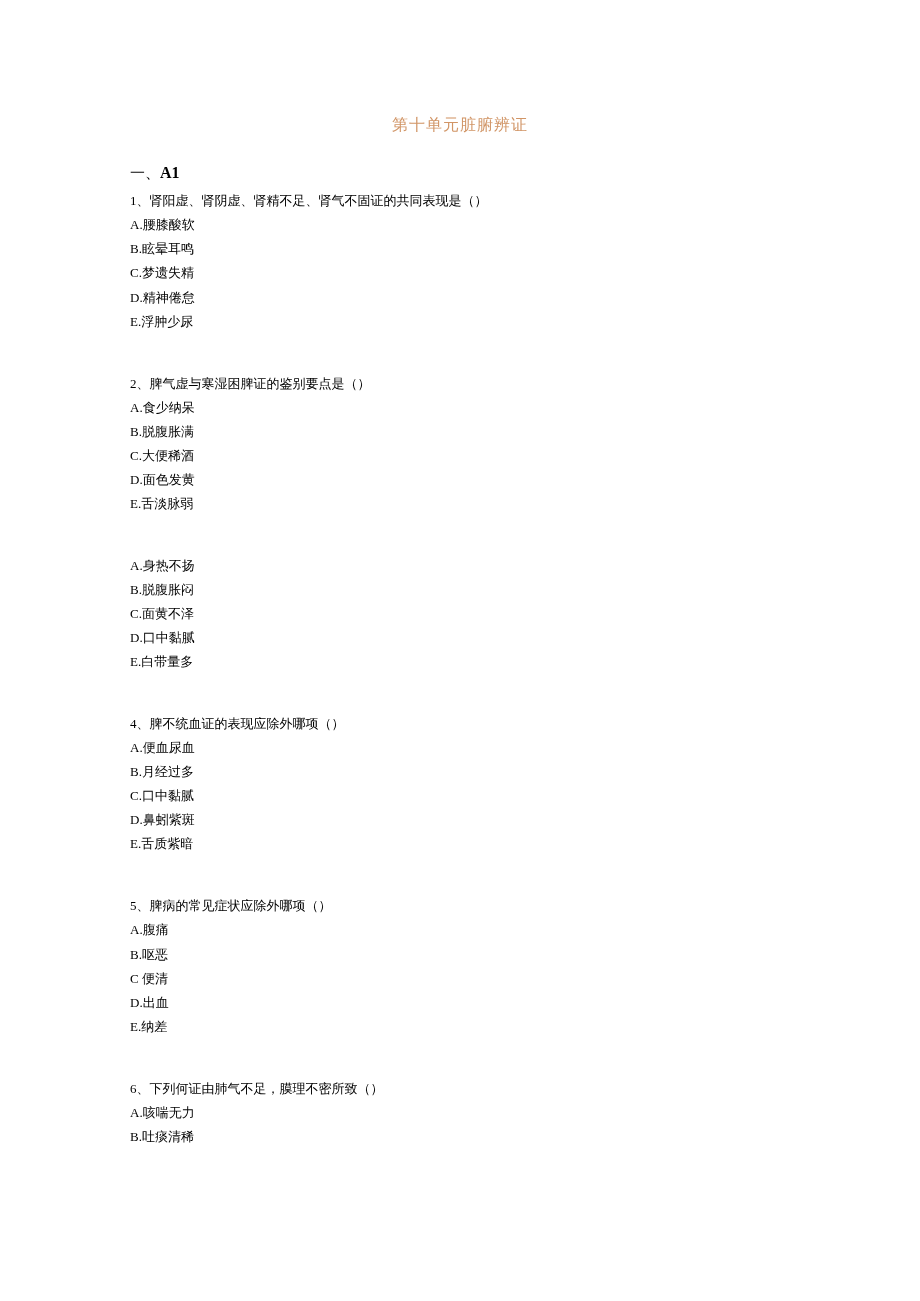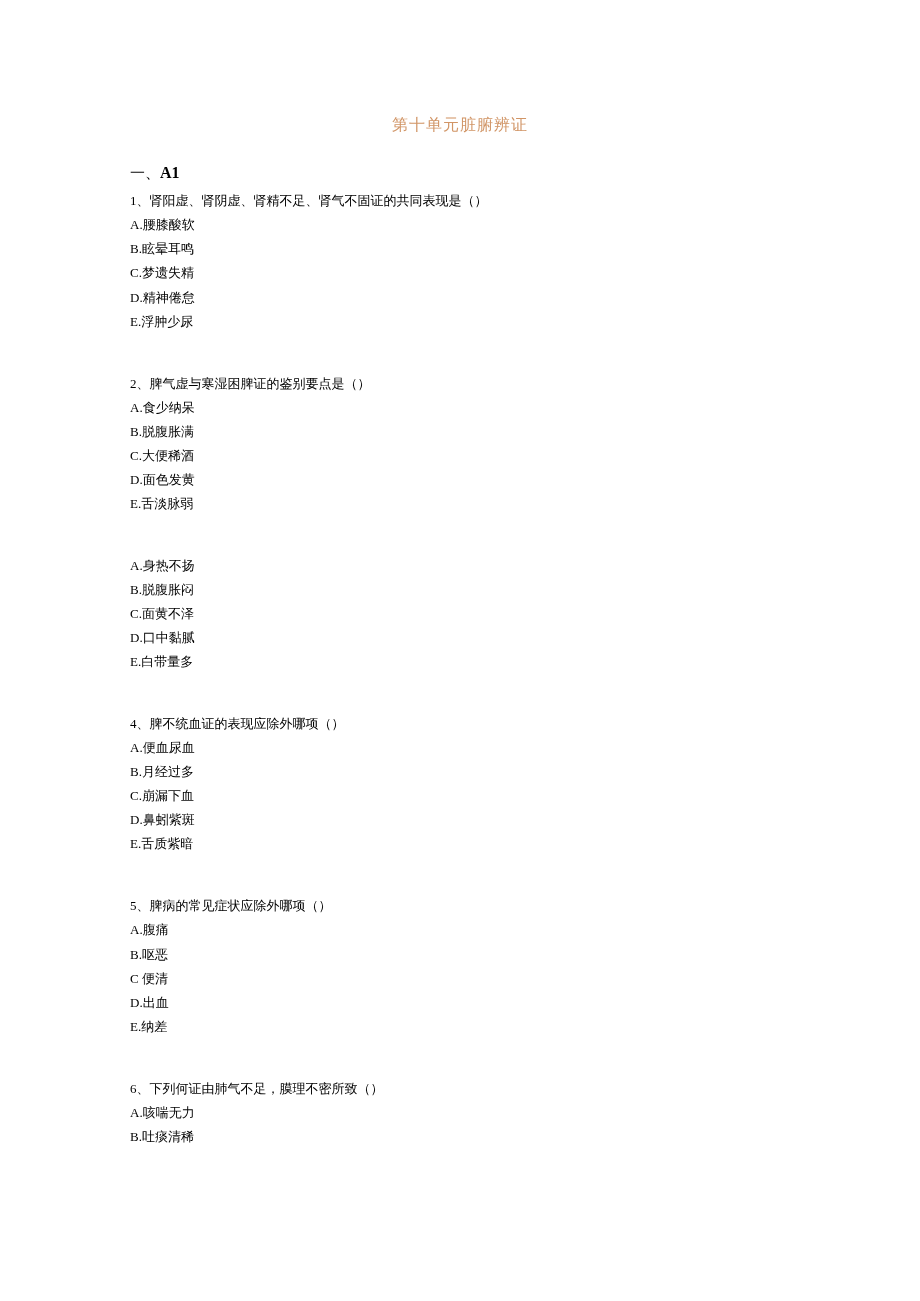--- a/index.html
+++ b/index.html
@@ -79,21 +79,21 @@
   <div class="option">B.脱腹胀闷</div>
   <div class="option">C.面黄不泽</div>
   <div class="option">D.口中黏腻</div>
   <div class="option">E.白带量多</div>
 </div>
 
 <div class="question-block">
   <div class="question-text"><span>4、</span><span>脾不统血证的表现应除外哪项（）</span></div>
   <div class="option">A.便血尿血</div>
   <div class="option">B.月经过多</div>
-  <div class="option">C.崩漏下血</div>
+  <div class="option">C.口中黏腻</div>
   <div class="option">D.鼻蚓紫斑</div>
   <div class="option">E.舌质紫暗</div>
 </div>
 
 <div class="question-block">
   <div class="question-text"><span>5、</span><span>脾病的常见症状应除外哪项（）</span></div>
   <div class="option">A.腹痛</div>
   <div class="option">B.呕恶</div>
   <div class="option">C 便清</div>
   <div class="option">D.出血</div>

